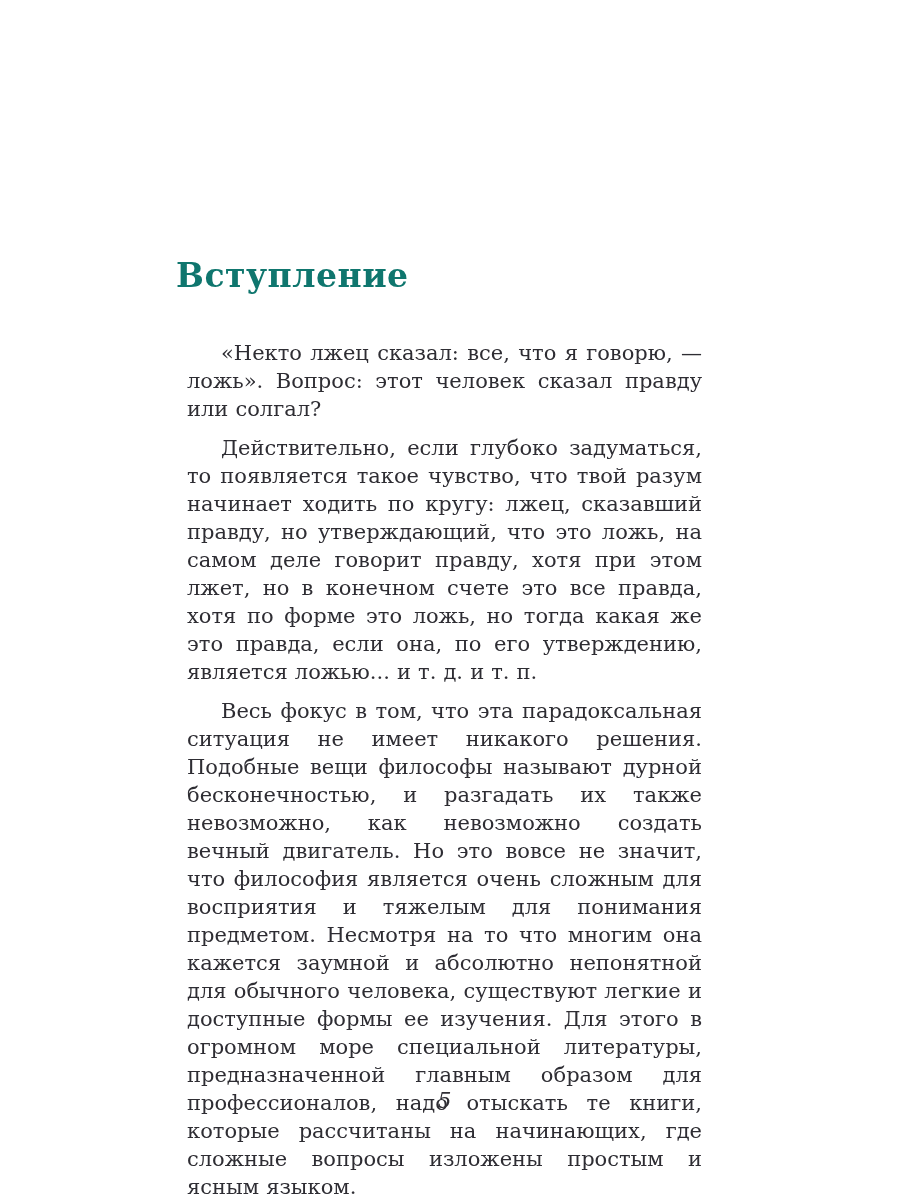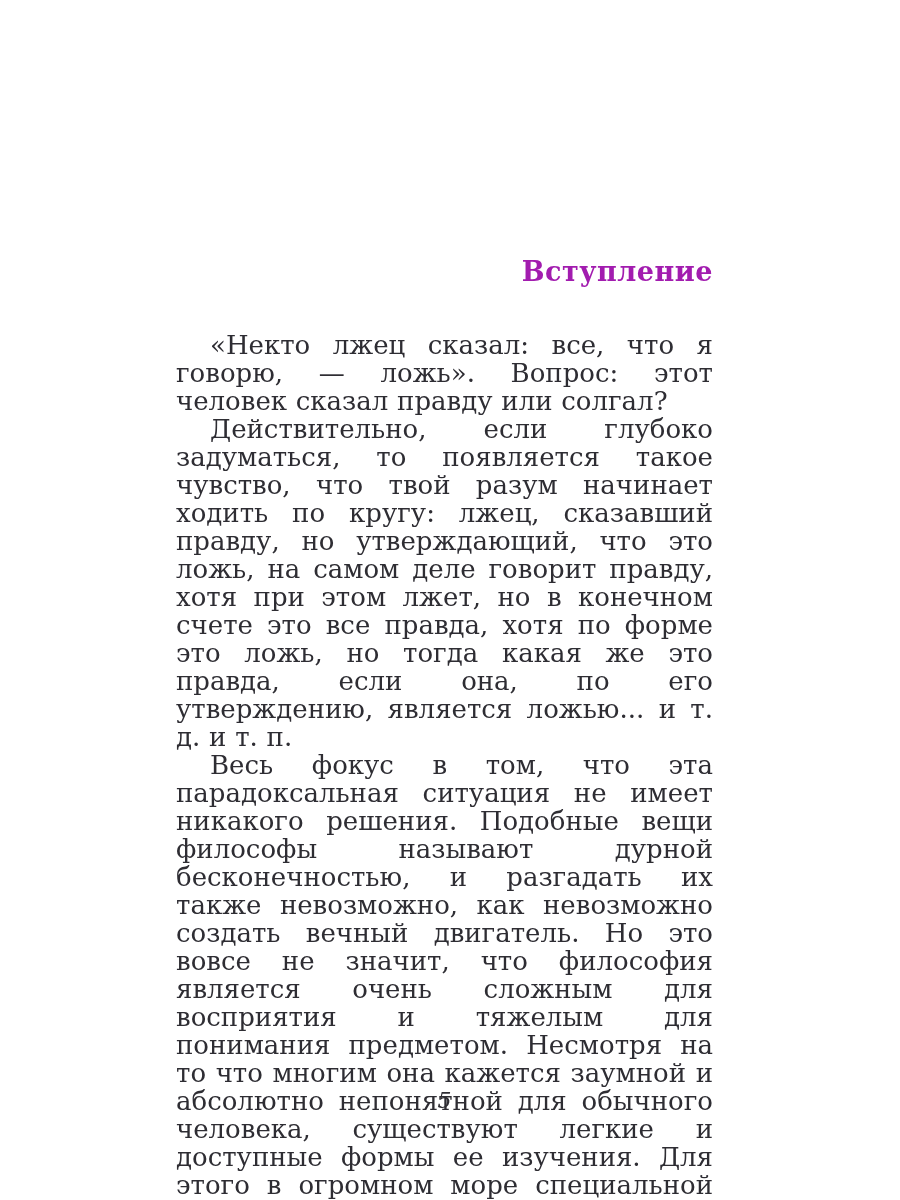--- a/index.html
+++ b/index.html
@@ -16,30 +16,30 @@
     font-family: "DejaVu Serif", "Liberation Serif", serif;
     color: #2e2d33;
   }
   .content {
     position: absolute;
     left: 176px;
     top: 256px;
     width: 537px;
   }
   .chapter-title {
-    text-align: right;
+    text-align: left;
     font-weight: bold;
-    font-size: 27px;
+    font-size: 33px;
     letter-spacing: 0.5px;
     margin: 0 0 44px 0;
-    color: #a21caf;
+    color: #0f766e;
   }
   .para {
-    margin: 0;
-    font-size: 26px;
+    margin: 11px;
+    font-size: 21px;
     line-height: 28px;
     text-align: justify;
     text-indent: 34px;
     hyphens: auto;
     -webkit-hyphens: auto;
     word-spacing: 0.02em;
   }
   .page-number {
     position: absolute;
     left: 176px;

